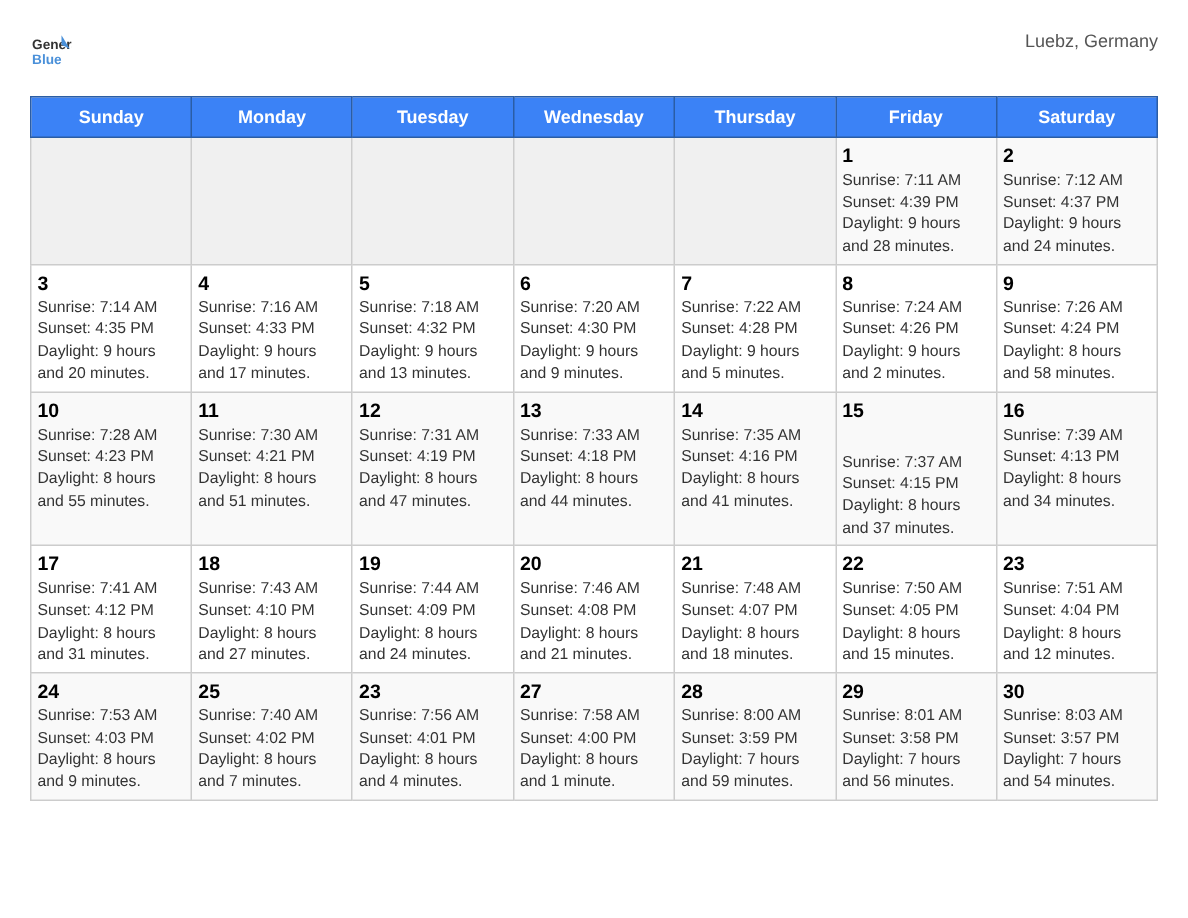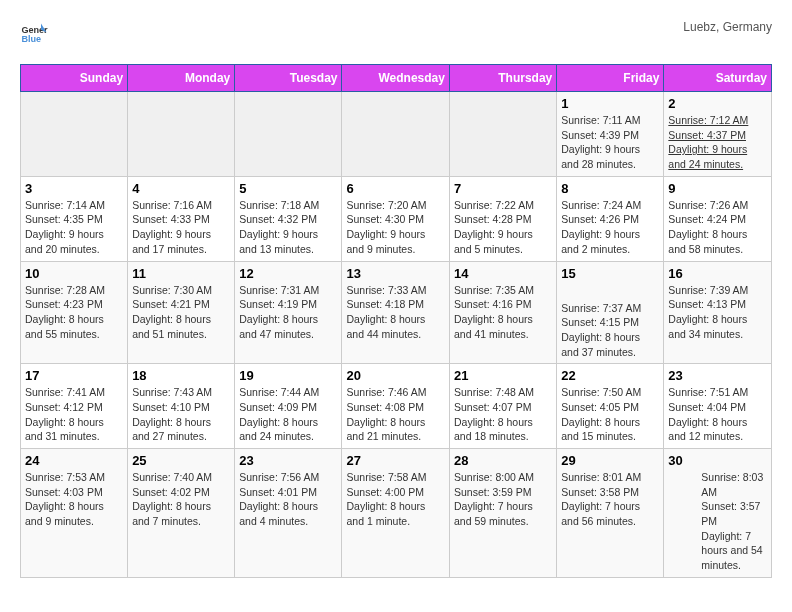--- a/index.html
+++ b/index.html
@@ -37,24 +37,24 @@
       font-size: 12px;
       font-weight: normal;
       color: #555;
     }
     .calendar {
       width: 100%;
       border-collapse: collapse;
       font-size: 11px;
     }
     .calendar thead th {
-      background-color: #d946ef;
+      background-color: #3b82f6;
       color: #fff;
       padding: 6px 4px;
-      text-align: right;
+      text-align: center;
       font-size: 12px;
       font-weight: bold;
       border: 1px solid #2a5da5;
     }
     .calendar tbody td {
       vertical-align: top;
       padding: 4px;
       border: 1px solid #ccc;
       width: 108px;
       min-height: 80px;
@@ -117,21 +117,21 @@
         <td class="empty-cell"></td>
         <td class="empty-cell"></td>
         <td>
           <span class="day-number">1</span>
           <div class="day-info" style="white-space: pre-line;">Sunrise: 7:11 AM
 Sunset: 4:39 PM
 Daylight: 9 hours and 28 minutes.</div>
         </td>
         <td>
           <span class="day-number">2</span>
-          <div class="day-info" style="white-space: pre-line; text-decoration: underline;">Sunrise: 7:12 AM
+          <div class="day-info" style="white-space: pre-line;">Sunrise: 7:12 AM
 Sunset: 4:37 PM
 Daylight: 9 hours and 24 minutes.</div>
         </td>
       </tr>
       <tr>
         <td>
           <span class="day-number">3</span>
           <div class="day-info" style="white-space: pre-line;">Sunrise: 7:14 AM
 Sunset: 4:35 PM
 Daylight: 9 hours and 20 minutes.</div>
@@ -293,19 +293,19 @@
 Daylight: 7 hours and 59 minutes.</div>
         </td>
         <td>
           <span class="day-number">29</span>
           <div class="day-info" style="white-space: pre-line;">Sunrise: 8:01 AM
 Sunset: 3:58 PM
 Daylight: 7 hours and 56 minutes.</div>
         </td>
         <td>
           <span class="day-number">30</span>
-          <div class="day-info" style="white-space: pre-line; margin-left: 33px;">Sunrise: 8:03 AM
+          <div class="day-info" style="white-space: pre-line;">Sunrise: 8:03 AM
 Sunset: 3:57 PM
 Daylight: 7 hours and 54 minutes.</div>
         </td>
       </tr>
     </tbody>
 </table>
 
 </body></html>

